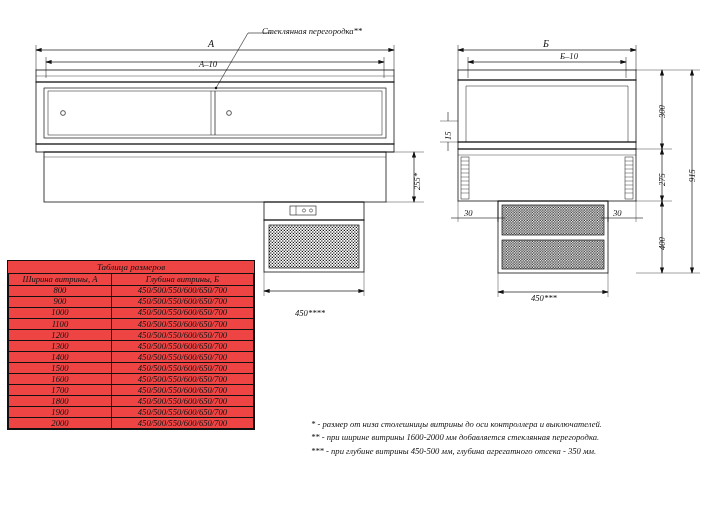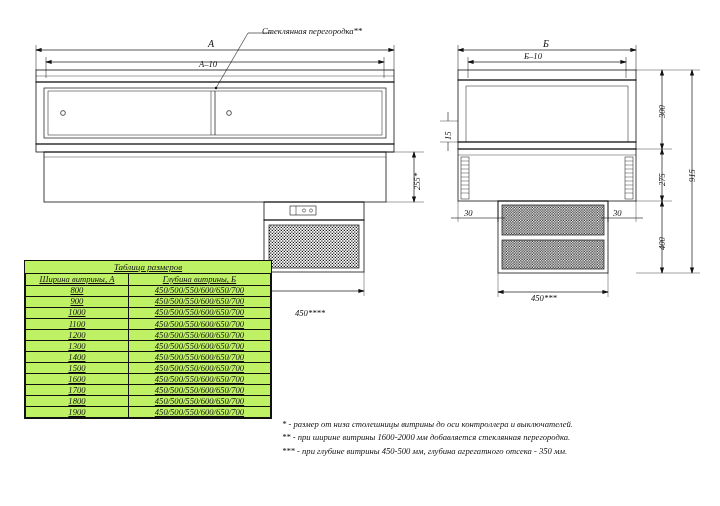--- a/index.html
+++ b/index.html
@@ -10,27 +10,26 @@
     color:#111;
     position:relative;
     overflow:hidden;
   }
   .stage{position:absolute;left:0;top:0;width:720px;height:506px;}
   svg.draw{position:absolute;left:0;top:0;width:720px;height:506px;}
 
   
   .table-wrap{
     position:absolute;
-    left:24px; top:260px;
+    left:7px; top:260px;
     width:246px;
     border:1.2px solid #111;
-    background:#bef264;
+    background:#ef4444;
     font-size:9px;
     line-height:1.05;
-    text-decoration:underline;
   }
   table.dims{
     border-collapse:collapse;
     width:100%;
     font-family:"Liberation Serif", serif;
   }
   table.dims td, table.dims th{
     border:0.8px solid #111;
     text-align:center;
     font-weight:normal;
@@ -55,21 +54,21 @@
   
   .notes{
     position:absolute;
     left:282px; top:418px;
     width:428px;
     font-size:8.6px;
     font-style:italic;
     line-height:1.55;
     font-family:"Liberation Serif", serif;
   }
-  .notes div{white-space:nowrap;}
+  .notes div{white-space:nowrap;margin-left:29px;}
 
   
   .lbl{
     position:absolute;
     font-size:8.6px;
     font-style:italic;
     font-family:"Liberation Serif", serif;
     white-space:nowrap;
     color:#111;
   }
@@ -239,21 +238,21 @@
 
   <div class="lbl" style="left:262px;top:26px;">Стеклянная перегородка**</div>
 
   <div class="lbl big" style="left:208px;top:38px;">А</div>
   <div class="lbl" style="left:199px;top:59px;font-style:italic;">А–10</div>
 
   <div class="lbl rot" style="left:412px;top:190px;">255*</div>
   <div class="lbl" style="left:295px;top:308px;">450****</div>
 
   <div class="lbl big" style="left:543px;top:38px;">Б</div>
-  <div class="lbl" style="left:524px;top:51px;">Б–10</div>
+  <div class="lbl" style="left:560px;top:51px;">Б–10</div>
 
   <div class="lbl rot" style="left:443px;top:140px;">15</div>
   <div class="lbl rot" style="left:657px;top:118px;">300</div>
   <div class="lbl rot" style="left:657px;top:186px;">275</div>
   <div class="lbl rot" style="left:687px;top:182px;">915</div>
   <div class="lbl rot" style="left:657px;top:250px;">400</div>
 
   <div class="lbl" style="left:464px;top:208px;">30</div>
   <div class="lbl" style="left:613px;top:208px;">30</div>
   <div class="lbl" style="left:531px;top:293px;">450***</div>
@@ -309,20 +308,24 @@
             <td class="colB">450/500/550/600/650/700</td>
           </tr>
         <tr>
             <td class="colA">1800</td>
             <td class="colB">450/500/550/600/650/700</td>
           </tr>
         <tr>
             <td class="colA">1900</td>
             <td class="colB">450/500/550/600/650/700</td>
           </tr>
+        <tr>
+            <td class="colA">2000</td>
+            <td class="colB">450/500/550/600/650/700</td>
+          </tr>
       </tbody>
     </table>
   </div>
 
   <div class="notes">
     <div>* - размер от низа столешницы витрины до оси контроллера и выключателей.</div>
     <div>** - при ширине витрины 1600-2000 мм добавляется стеклянная перегородка.</div>
     <div>*** - при глубине витрины 450-500 мм, глубина агрегатного отсека - 350 мм.</div>
   </div>
 

